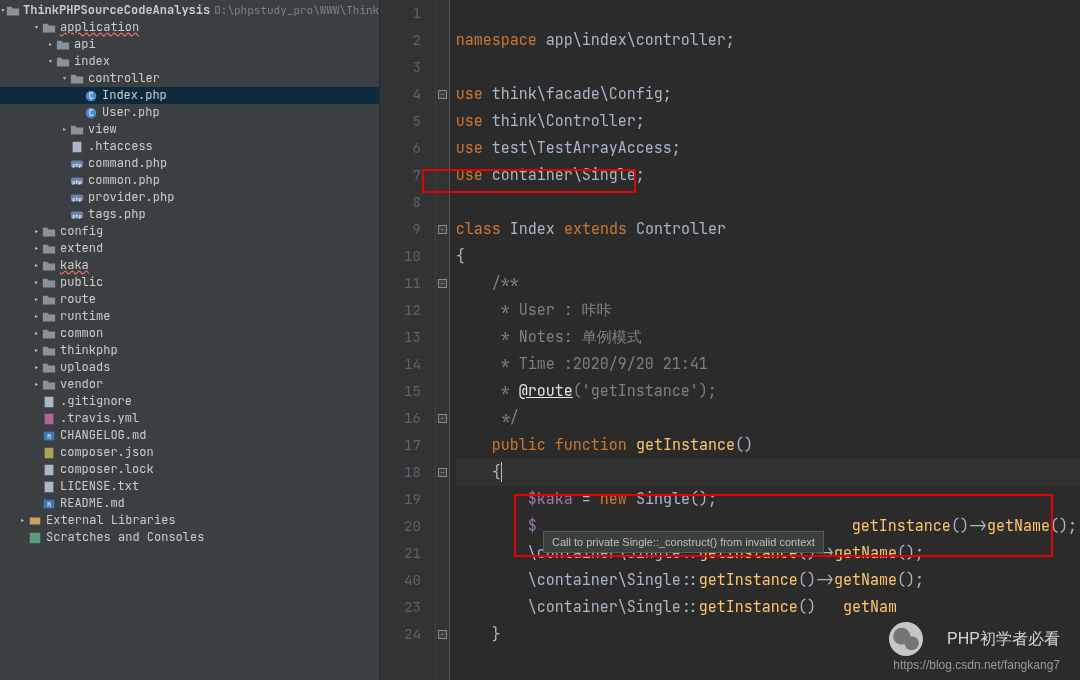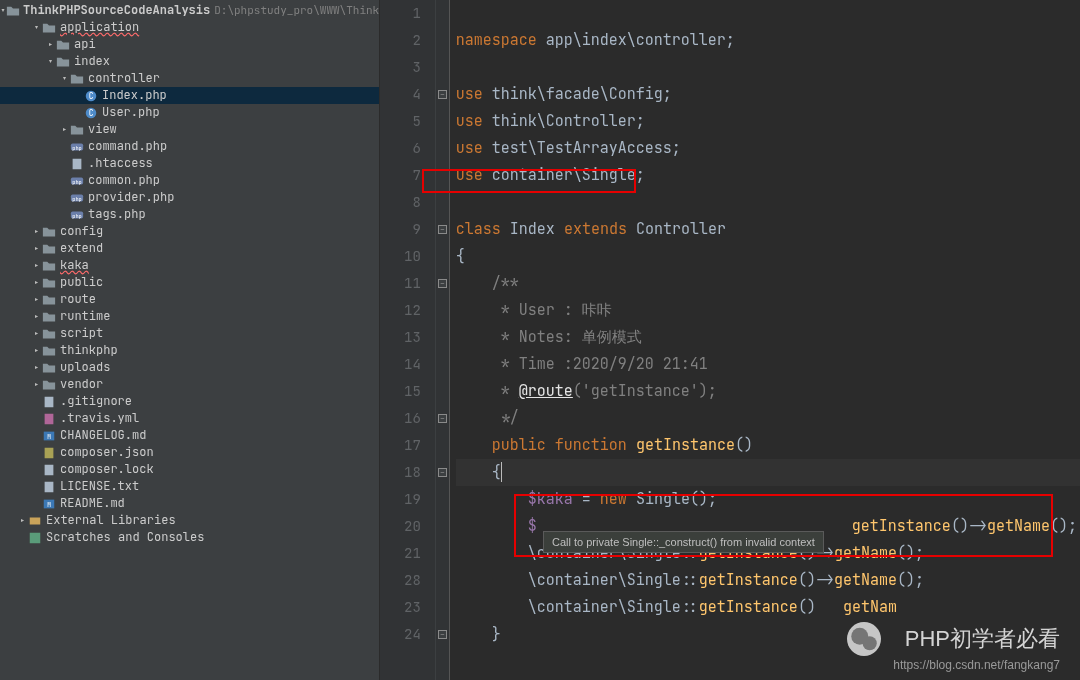--- a/index.html
+++ b/index.html
@@ -101,21 +101,21 @@
     font-size: 11px;
     padding: 3px 8px;
     line-height: 14px;
     z-index: 5;
     font-family: sans-serif;
   }
 
   .watermark {
     position: absolute; right: 20px; bottom: 24px;
     display: flex; align-items: center; gap: 24px;
-    color: #dedede; font-size: 22px; font-weight: 500;
+    color: #dedede; font-size: 16px; font-weight: 500;
     font-family: "Microsoft YaHei", sans-serif;
     opacity: 0.95;
     text-align: center;
   }
   .watermark .wx {
     width: 34px; height: 34px; border-radius: 50%;
     background: #cfcfcf; display: inline-flex; align-items:center; justify-content:center;
   }
   .watermark-sub {
     position: absolute; right: 20px; bottom: 8px;
@@ -208,41 +208,41 @@
             <path fill="#87939A" d="M1 3h5l2 2h7v8H1z"></path>
           </svg>
         </span>
         <span class="tree-label">view</span>
       </div>
       <div class="tree-row">
         <span style="width:60px"></span>
         <span class="tree-arrow none">▸</span>
         <span class="tree-icon">
           <svg viewBox="0 0 16 16">
+            <rect x="3" y="2" width="10" height="12" fill="#a9b7c6"></rect>
+          </svg>
+        </span>
+        <span class="tree-label">.htaccess</span>
+      </div>
+      <div class="tree-row">
+        <span style="width:60px"></span>
+        <span class="tree-arrow none">▸</span>
+        <span class="tree-icon">
+          <svg viewBox="0 0 16 16">
             <rect x="1" y="4" width="14" height="8" rx="2" fill="#6b7faa"></rect>
             <text x="8" y="11" text-anchor="middle" font-size="6" fill="#fff">php</text>
           </svg>
         </span>
         <span class="tree-label">command.php</span>
       </div>
       <div class="tree-row">
         <span style="width:60px"></span>
         <span class="tree-arrow none">▸</span>
         <span class="tree-icon">
           <svg viewBox="0 0 16 16">
-            <rect x="3" y="2" width="10" height="12" fill="#a9b7c6"></rect>
-          </svg>
-        </span>
-        <span class="tree-label">.htaccess</span>
-      </div>
-      <div class="tree-row">
-        <span style="width:60px"></span>
-        <span class="tree-arrow none">▸</span>
-        <span class="tree-icon">
-          <svg viewBox="0 0 16 16">
             <rect x="1" y="4" width="14" height="8" rx="2" fill="#6b7faa"></rect>
             <text x="8" y="11" text-anchor="middle" font-size="6" fill="#fff">php</text>
           </svg>
         </span>
         <span class="tree-label">common.php</span>
       </div>
       <div class="tree-row">
         <span style="width:60px"></span>
         <span class="tree-arrow none">▸</span>
         <span class="tree-icon">
@@ -325,21 +325,21 @@
         <span class="tree-label">runtime</span>
       </div>
       <div class="tree-row">
         <span style="width:32px"></span>
         <span class="tree-arrow">▸</span>
         <span class="tree-icon">
           <svg viewBox="0 0 16 16">
             <path fill="#87939A" d="M1 3h5l2 2h7v8H1z"></path>
           </svg>
         </span>
-        <span class="tree-label">script</span>
+        <span class="tree-label">common</span>
       </div>
       <div class="tree-row">
         <span style="width:32px"></span>
         <span class="tree-arrow">▸</span>
         <span class="tree-icon">
           <svg viewBox="0 0 16 16">
             <path fill="#87939A" d="M1 3h5l2 2h7v8H1z"></path>
           </svg>
         </span>
         <span class="tree-label">thinkphp</span>
@@ -475,21 +475,21 @@
       <div>12</div>
       <div>13</div>
       <div>14</div>
       <div>15</div>
       <div>16</div>
       <div>17</div>
       <div>18</div>
       <div>19</div>
       <div>20</div>
       <div>21</div>
-      <div>28</div>
+      <div>40</div>
       <div>23</div>
       <div>24</div>
     </div>
   <div class="fold-col" id="foldcol">
       <div class="fold-mark" style="top: 90px;">–</div>
       <div class="fold-mark" style="top: 225px;">–</div>
       <div class="fold-mark" style="top: 279px;">–</div>
       <div class="fold-mark" style="top: 414px;">–</div>
       <div class="fold-mark" style="top: 468px;">–</div>
       <div class="fold-mark" style="top: 630px;">–</div>

